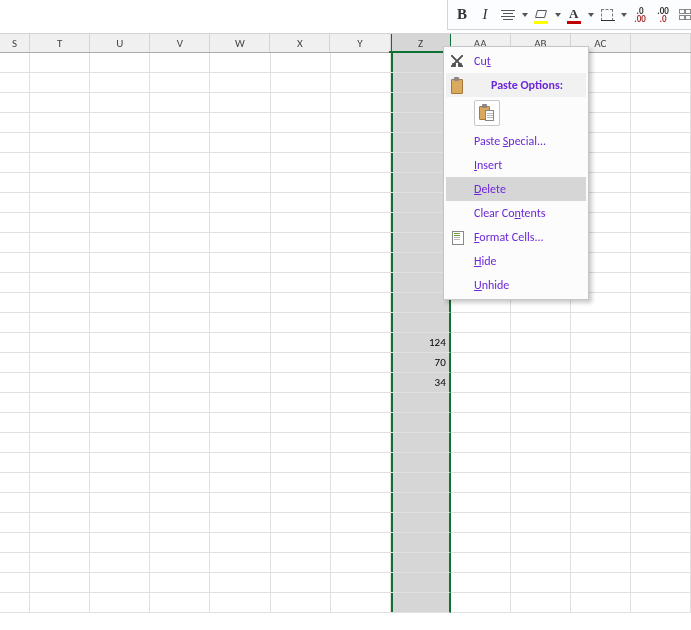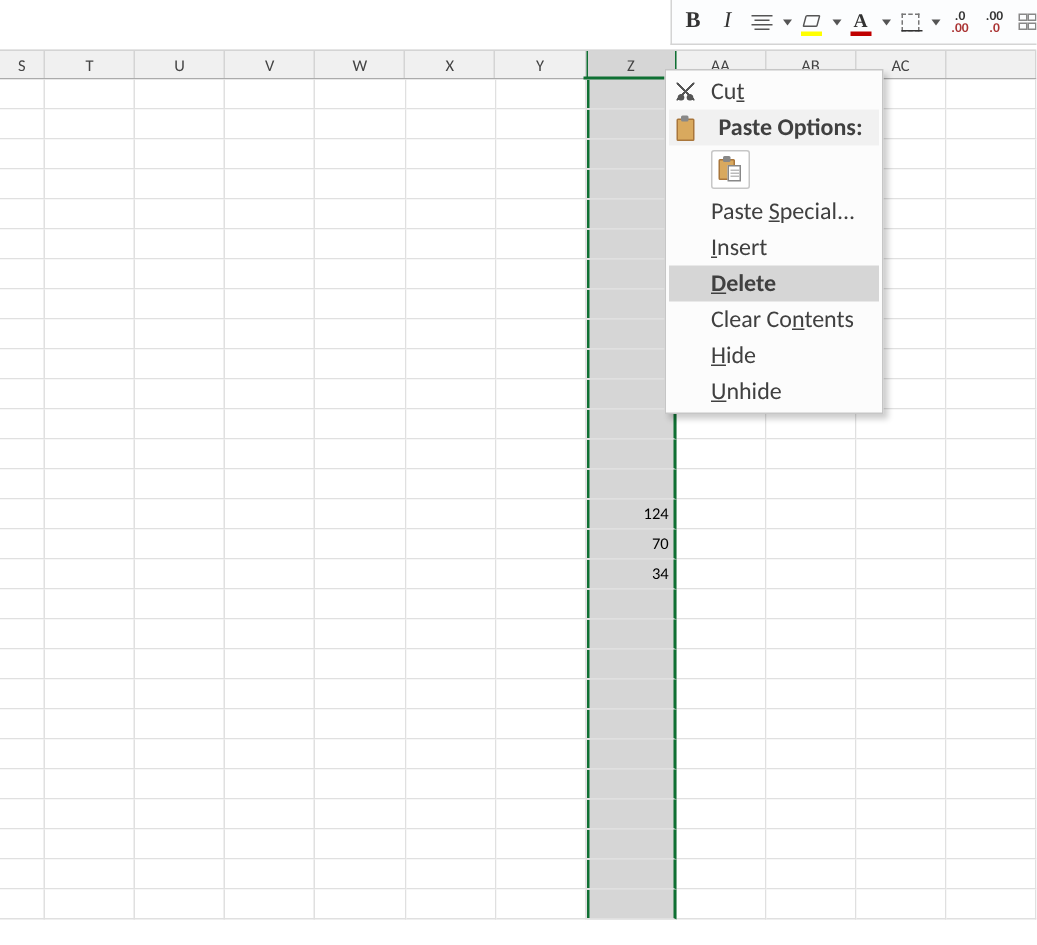--- a/index.html
+++ b/index.html
@@ -119,24 +119,24 @@
     left:443px;
     width:146px;
     background:#fcfcfc;
     border:1px solid #c6c6c6;
     box-shadow:3px 3px 4px rgba(0,0,0,0.2);
     padding:2px;
   }
   .ctx-row{
     display:flex;align-items:center;height:24px;padding:0 6px 0 2px;gap:8px;cursor:default;
   }
-  .ctx-row.hl{background:#d6d6d6;font-weight:bold;}
+  .ctx-row.hl{background:#d6d6d6;}
   .ctx-row.header{background:#f1f1f1;font-weight:bold;text-align:center;}
   .ctx-icon{width:18px;height:18px;display:flex;align-items:center;justify-content:center;}
-  .ctx-label{flex:1;font-size:16px;color:#404040;}
+  .ctx-label{flex:1;font-size:12px;color:#6d28d9;}
   .ul{text-decoration:underline;}
   .ctx-paste-section{padding:3px 0 3px 28px;}
   .paste-btn{
     width:26px;height:26px;border:1px solid #c7c7c7;border-radius:2px;display:flex;align-items:center;justify-content:center;background:#fff;
   }
 
   
   .ic-cut::before{content:"";width:12px;height:12px;display:block;background:
     radial-gradient(circle at 3px 10px,#555 2px,transparent 2.5px),
     radial-gradient(circle at 9px 10px,#555 2px,transparent 2.5px),
@@ -654,20 +654,26 @@
   </div>
   <div class="ctx-row hl">
     <span class="ctx-icon"></span>
     <span class="ctx-label"><span><span class="ul">D</span>elete</span></span>
   </div>
   <div class="ctx-row">
     <span class="ctx-icon"></span>
     <span class="ctx-label"><span>Clear Co<span class="ul">n</span>tents</span></span>
   </div>
   <div class="ctx-row">
+    <span class="ctx-icon">
+        <span class="ic-fcell"></span>
+      </span>
+    <span class="ctx-label"><span><span class="ul">F</span>ormat Cells...</span></span>
+  </div>
+  <div class="ctx-row">
     <span class="ctx-icon"></span>
     <span class="ctx-label"><span><span class="ul">H</span>ide</span></span>
   </div>
   <div class="ctx-row">
     <span class="ctx-icon"></span>
     <span class="ctx-label"><span><span class="ul">U</span>nhide</span></span>
   </div>
 </div>
 
 </body></html>

